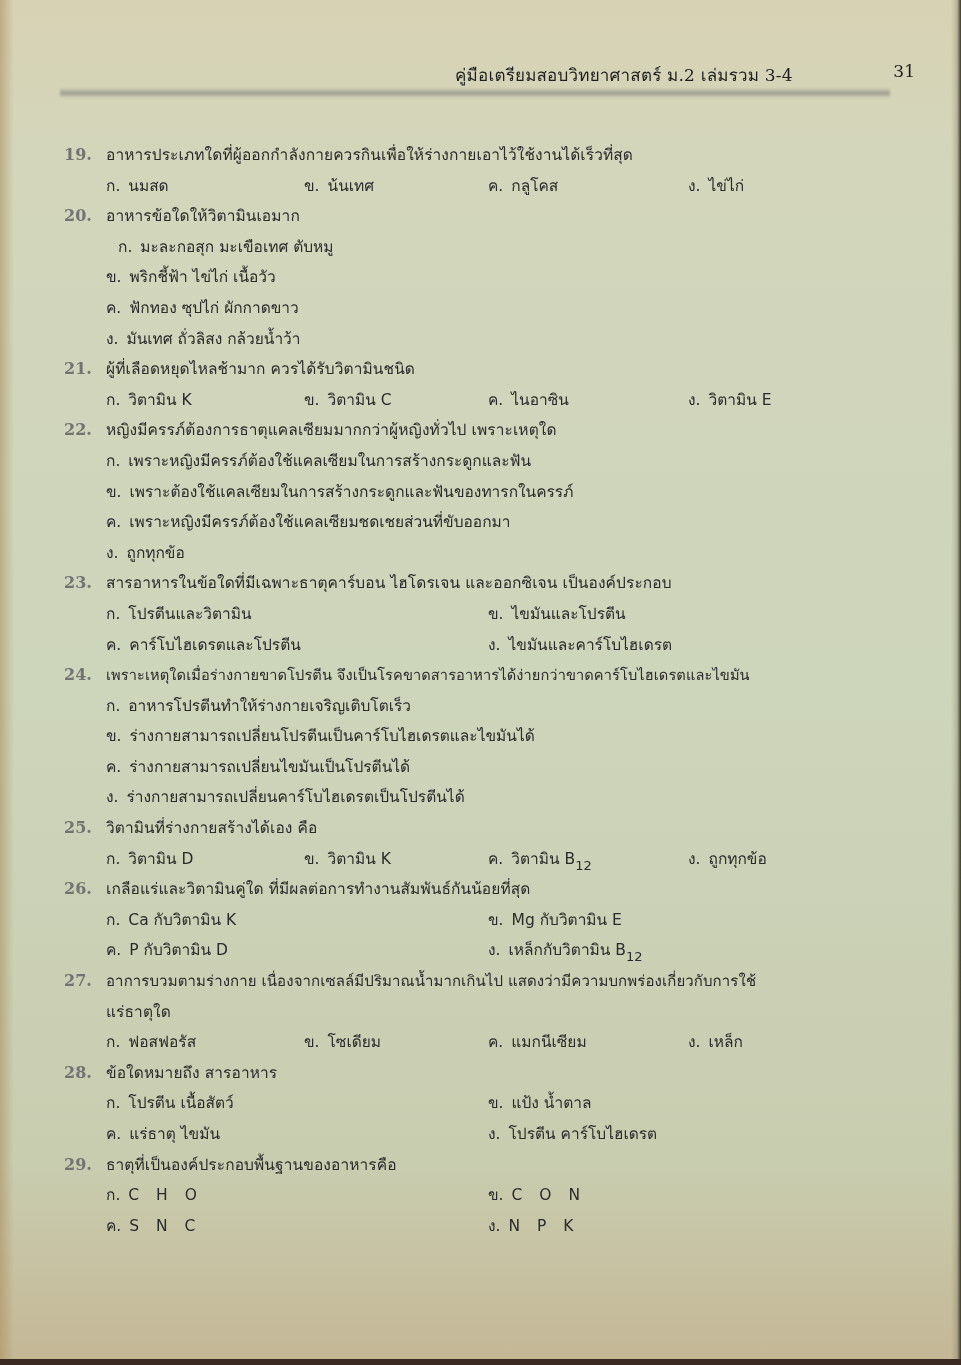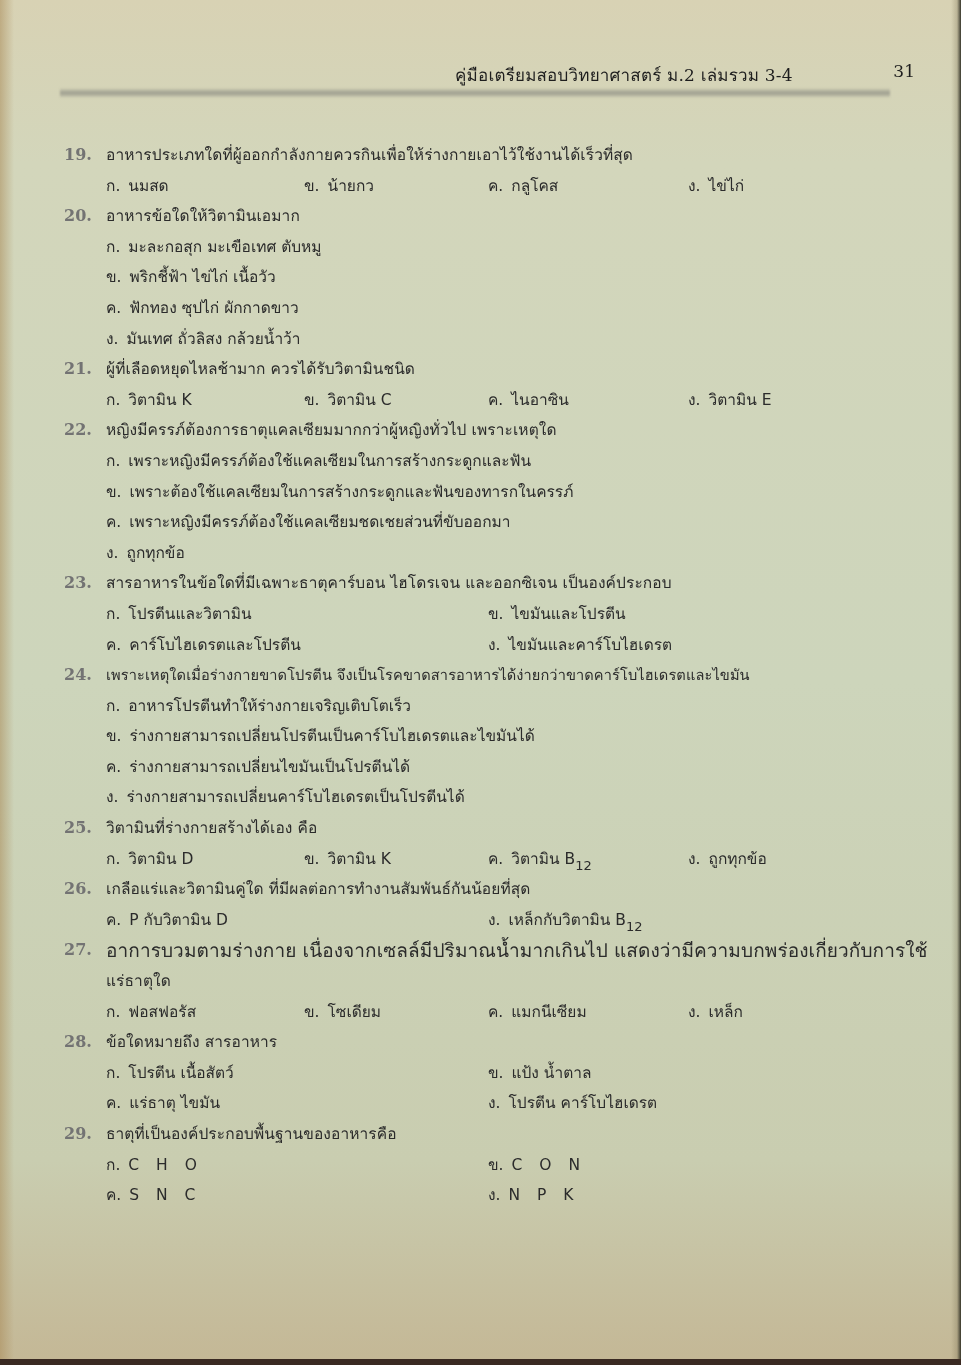--- a/index.html
+++ b/index.html
@@ -65,31 +65,31 @@
 <div class="header-rule"></div>
 
 <div class="content">
 
   <div class="q-line">
     <span class="q-num">19.</span>
     <span class="q-text">อาหารประเภทใดที่ผู้ออกกำลังกายควรกินเพื่อให้ร่างกายเอาไว้ใช้งานได้เร็วที่สุด</span>
   </div>
   <div class="q-line">
     <span class="opt" style="left:42px"><span class="opt-label">ก.</span><span>นมสด</span></span>
-    <span class="opt" style="left:240px"><span class="opt-label">ข.</span><span>น้ายกว</span></span>
+    <span class="opt" style="left:240px"><span class="opt-label">ข.</span><span>น้นเทศ</span></span>
     <span class="opt" style="left:424px"><span class="opt-label">ค.</span><span>กลูโคส</span></span>
     <span class="opt" style="left:624px"><span class="opt-label">ง.</span><span>ไข่ไก่</span></span>
   </div>
 
   <div class="q-line">
     <span class="q-num">20.</span>
     <span class="q-text">อาหารข้อใดให้วิตามินเอมาก</span>
   </div>
   <div class="q-line">
-    <span class="opt" style="left:42px"><span class="opt-label">ก.</span><span>มะละกอสุก มะเขือเทศ ตับหมู</span></span>
+    <span class="opt" style="left:54px"><span class="opt-label">ก.</span><span>มะละกอสุก มะเขือเทศ ตับหมู</span></span>
   </div>
   <div class="q-line">
     <span class="opt" style="left:42px"><span class="opt-label">ข.</span><span>พริกชี้ฟ้า ไข่ไก่ เนื้อวัว</span></span>
   </div>
   <div class="q-line">
     <span class="opt" style="left:42px"><span class="opt-label">ค.</span><span>ฟักทอง ซุปไก่ ผักกาดขาว</span></span>
   </div>
   <div class="q-line">
     <span class="opt" style="left:42px"><span class="opt-label">ง.</span><span>มันเทศ ถั่วลิสง กล้วยน้ำว้า</span></span>
   </div>
@@ -161,27 +161,31 @@
     <span class="opt" style="left:240px"><span class="opt-label">ข.</span><span>วิตามิน K</span></span>
     <span class="opt" style="left:424px"><span class="opt-label">ค.</span><span>วิตามิน B</span><sub class="sub12">12</sub></span>
     <span class="opt" style="left:624px"><span class="opt-label">ง.</span><span>ถูกทุกข้อ</span></span>
   </div>
 
   <div class="q-line">
     <span class="q-num">26.</span>
     <span class="q-text">เกลือแร่และวิตามินคู่ใด ที่มีผลต่อการทำงานสัมพันธ์กันน้อยที่สุด</span>
   </div>
   <div class="q-line">
+    <span class="opt" style="left:42px"><span class="opt-label">ก.</span><span>Ca กับวิตามิน K</span></span>
+    <span class="opt" style="left:424px"><span class="opt-label">ข.</span><span>Mg กับวิตามิน E</span></span>
+  </div>
+  <div class="q-line">
     <span class="opt" style="left:42px"><span class="opt-label">ค.</span><span>P กับวิตามิน D</span></span>
     <span class="opt" style="left:424px"><span class="opt-label">ง.</span><span>เหล็กกับวิตามิน B</span><sub class="sub12">12</sub></span>
   </div>
 
   <div class="q-line">
     <span class="q-num">27.</span>
-    <span class="q-text" style="font-size:19px">อาการบวมตามร่างกาย เนื่องจากเซลล์มีปริมาณน้ำมากเกินไป แสดงว่ามีความบกพร่องเกี่ยวกับการใช้</span>
+    <span class="q-text" style="font-size:15px">อาการบวมตามร่างกาย เนื่องจากเซลล์มีปริมาณน้ำมากเกินไป แสดงว่ามีความบกพร่องเกี่ยวกับการใช้</span>
   </div>
   <div class="q-line">
     <span class="q-text">แร่ธาตุใด</span>
   </div>
   <div class="q-line">
     <span class="opt" style="left:42px"><span class="opt-label">ก.</span><span>ฟอสฟอรัส</span></span>
     <span class="opt" style="left:240px"><span class="opt-label">ข.</span><span>โซเดียม</span></span>
     <span class="opt" style="left:424px"><span class="opt-label">ค.</span><span>แมกนีเซียม</span></span>
     <span class="opt" style="left:624px"><span class="opt-label">ง.</span><span>เหล็ก</span></span>
   </div>

